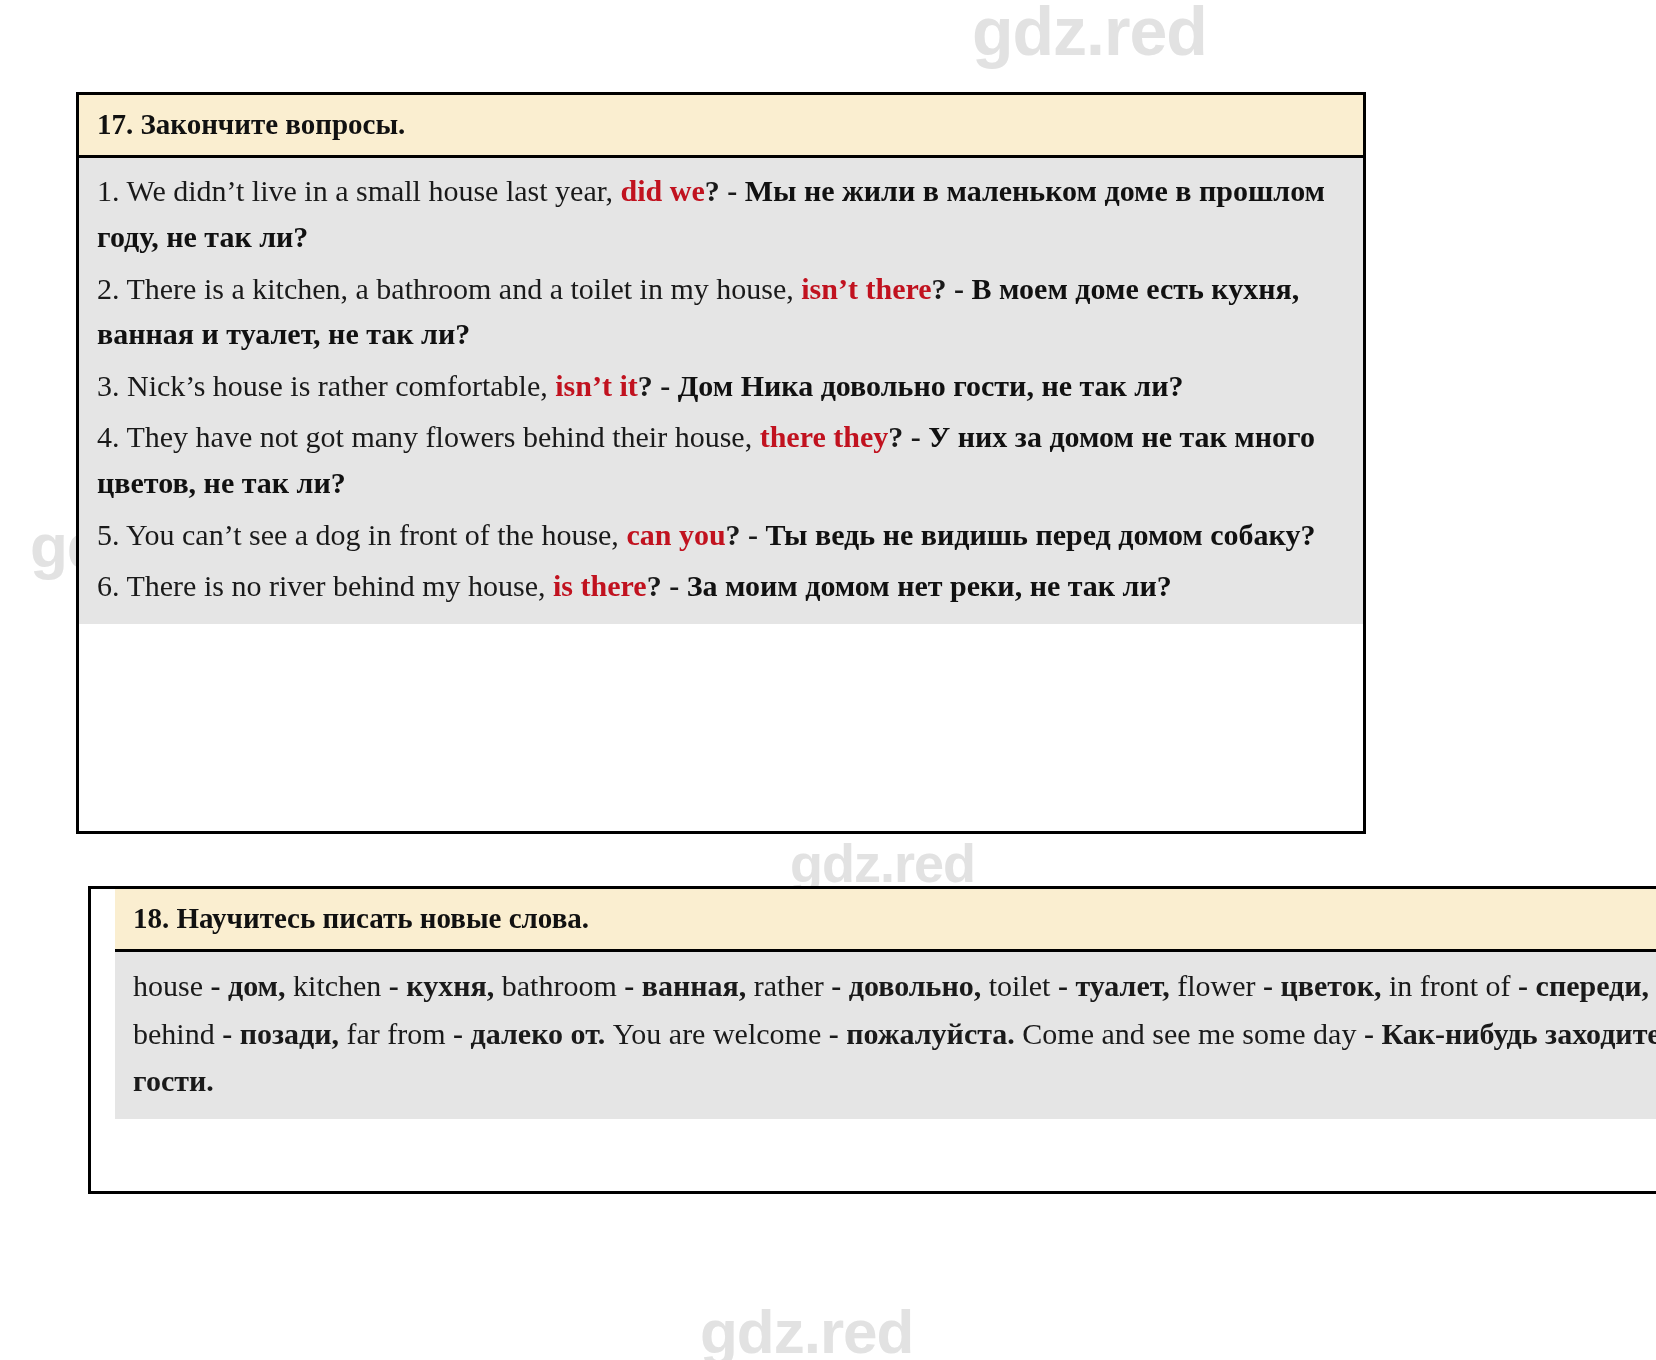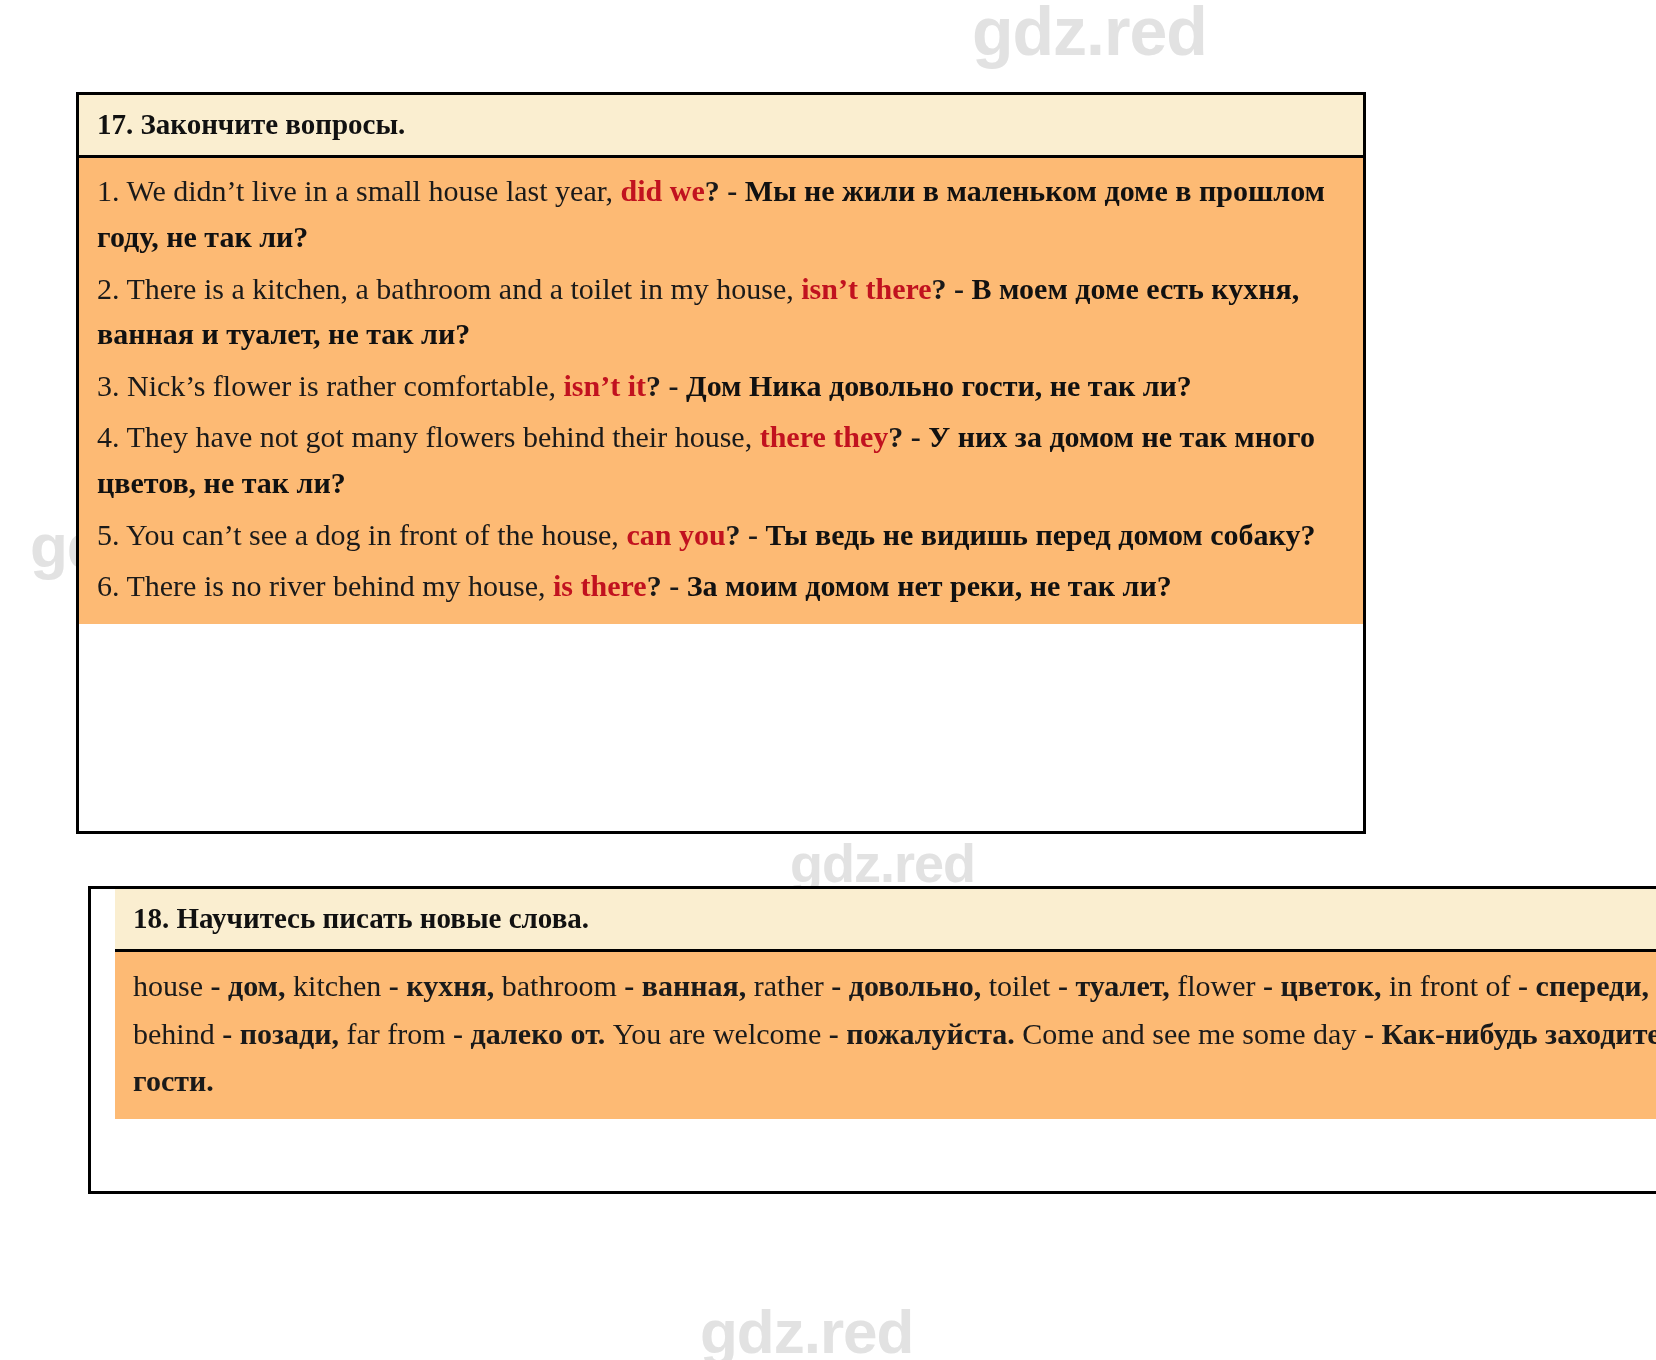--- a/index.html
+++ b/index.html
@@ -63,21 +63,21 @@
     background: #faeed0;
     border-bottom: 3px solid #000000;
     padding: 13px 18px 14px 18px;
     font-weight: 700;
     font-size: 29px;
     line-height: 1.15;
     color: #111111;
     box-sizing: border-box;
   }
   .ex-body {
-    background: #fdba74;
+    background: #e5e5e5;
     padding: 10px 18px 14px 18px;
     box-sizing: border-box;
   }
   .q-line {
     font-size: 30px;
     line-height: 1.52;
     color: #1a1a1a;
     margin: 0 0 6px 0;
     text-align: left;
   }
@@ -127,21 +127,21 @@
       </p>
 
       <p class="q-line">
         <span class="eng">2.</span>
         <span class="eng">There is a kitchen, a bathroom and a toilet in my house,</span>
         <span class="tag">isn’t there</span><span class="dash">? - </span><span class="rus">В моем доме есть кухня, ванная и туалет, не так ли?</span>
       </p>
 
       <p class="q-line">
         <span class="eng">3.</span>
-        <span class="eng">Nick’s flower is rather comfortable,</span>
+        <span class="eng">Nick’s house is rather comfortable,</span>
         <span class="tag">isn’t it</span><span class="dash">? - </span><span class="rus">Дом Ника довольно гости, не так ли?</span>
       </p>
 
       <p class="q-line">
         <span class="eng">4.</span>
         <span class="eng">They have not got many flowers behind their house,</span>
         <span class="tag">there they</span><span class="dash">? - </span><span class="rus">У них за домом не так много цветов, не так ли?</span>
       </p>
 
       <p class="q-line">

